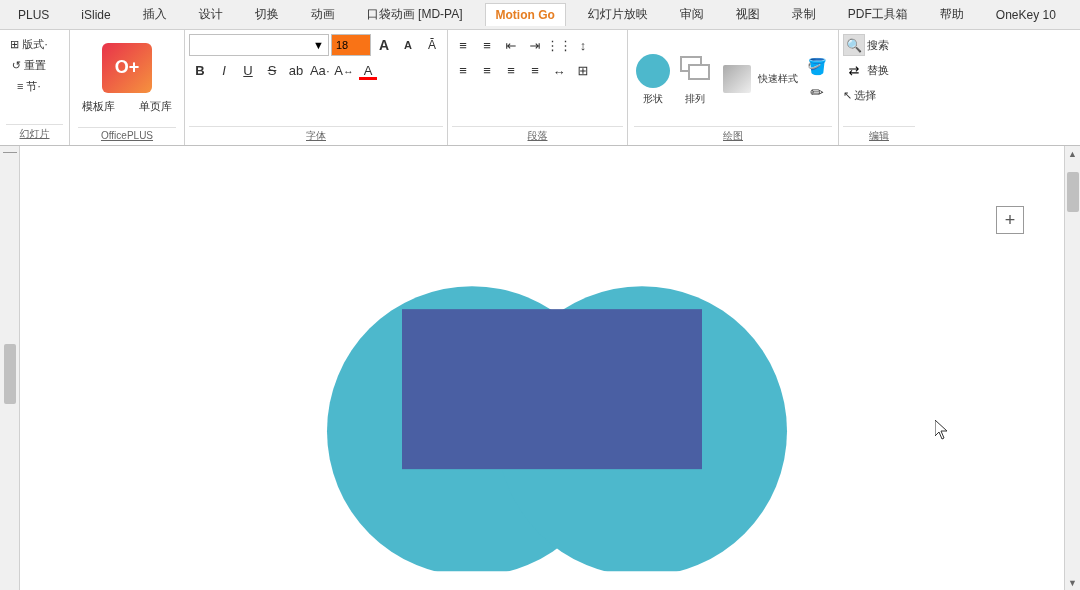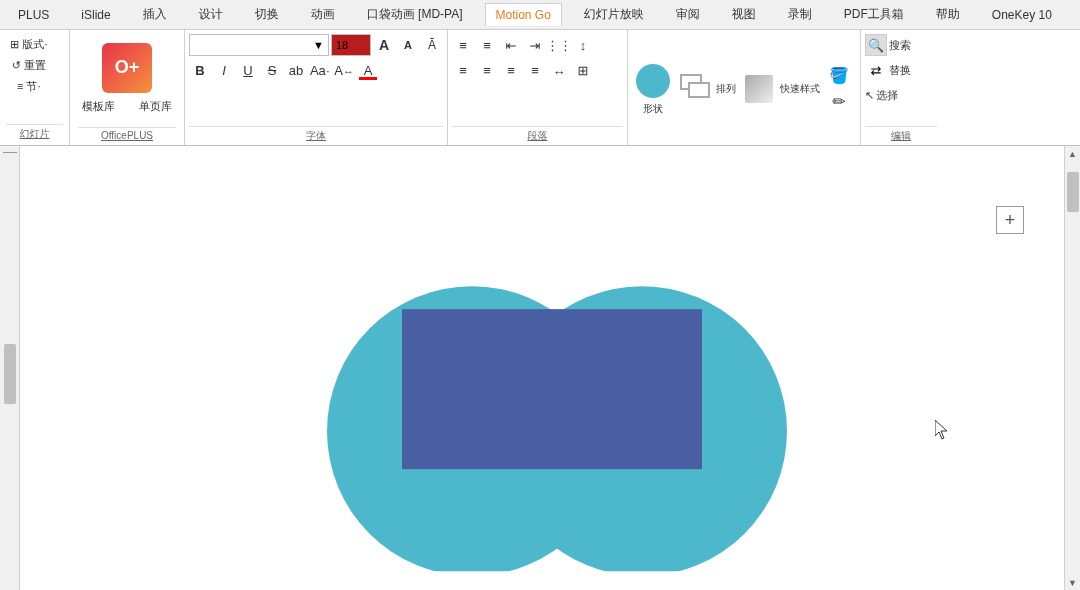--- a/index.html
+++ b/index.html
@@ -28,21 +28,21 @@
       white-space: nowrap;
     }
     .title-tab.active {
       background: white;
       border-top: 1px solid #d0d0d0;
       border-left: 1px solid #d0d0d0;
       border-right: 1px solid #d0d0d0;
     }
     .title-tab.motion-go {
       color: #e67e22;
-      font-weight: normal;
+      font-weight: bold;
     }
 
     
     .ribbon {
       background: white;
       border-bottom: 1px solid #c0c0c0;
     }
 
     .ribbon-group-label {
       font-size: 10px;
@@ -95,21 +95,21 @@
 
     .size-selector {
       width: 40px;
       height: 22px;
       border: 1px solid #c0c0c0;
       font-size: 11px;
       padding: 0 4px;
       display: flex;
       align-items: center;
       cursor: pointer;
-      background: #b91c1c;
+      background: #f97316;
     }
 
     .format-btn {
       width: 22px;
       height: 22px;
       display: flex;
       align-items: center;
       justify-content: center;
       font-size: 13px;
       cursor: pointer;
@@ -335,21 +335,21 @@
     <div class="ribbon-section" style="flex-direction:column; padding:4px 6px 2px 6px; min-width:140px;">
       <div style="flex:1; display:flex; align-items:center; gap:4px;">
 
         <div style="display:flex; flex-direction:column; align-items:center; gap:2px;">
           <div style="width:38px; height:38px; display:flex; align-items:center; justify-content:center;">
             <div style="width:34px; height:34px; background:#4db8cc; border-radius:50%;"></div>
           </div>
           <span style="font-size:10px; color:#333;font-family:Liberation Serif, serif;">形状</span>
         </div>
 
-        <div style="display:flex; flex-direction:row; align-items:center; gap:2px;">
+        <div style="display:flex; flex-direction:column; align-items:center; gap:2px;">
           <div style="width:38px; height:38px; display:flex; align-items:center; justify-content:center;">
             <div style="position:relative; width:30px; height:30px;">
               <div style="position:absolute; top:0; left:0; width:22px; height:16px; border:2px solid #aaa; background:white;"></div>
               <div style="position:absolute; top:8px; left:8px; width:22px; height:16px; border:2px solid #aaa; background:white;"></div>
             </div>
           </div>
           <span style="font-size:10px; color:#333;">排列</span>
         </div>
 
         <div style="display:flex; flex-direction:row; align-items:center; gap:2px;">
@@ -357,20 +357,21 @@
             <div style="width:28px; height:28px; background:linear-gradient(135deg,#aaa,#eee); border-radius:2px;"></div>
           </div>
           <span style="font-size:10px; color:#333;">快速样式</span>
         </div>
 
         <div style="display:flex; flex-direction:column; gap:4px;">
           <div class="format-btn" style="width:30px; font-size:16px;">🪣</div>
           <div class="format-btn" style="width:30px; font-size:16px;">✏</div>
         </div>
       </div>
+      <div class="ribbon-group-label">绘图</div>
     </div>
 
     <div class="ribbon-section" style="flex-direction:column; padding:4px 4px 2px 4px; min-width:80px; border-right:none;">
       <div style="flex:1; display:flex; flex-direction:column; gap:3px;">
         <div style="display:flex; align-items:center; gap:2px;">
           <div style="width:22px; height:22px; background:#ddd; border:1px solid #ccc; display:flex; align-items:center; justify-content:center; font-size:13px; cursor:pointer;">🔍</div>
           <span style="font-size:11px; color:#333;">搜索</span>
         </div>
         <div style="display:flex; align-items:center; gap:2px;">
           <div style="width:22px; height:22px; display:flex; align-items:center; justify-content:center; font-size:13px;">⇄</div>

